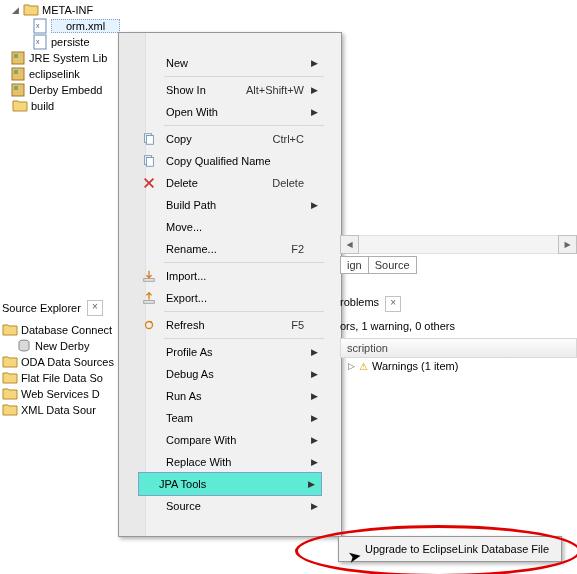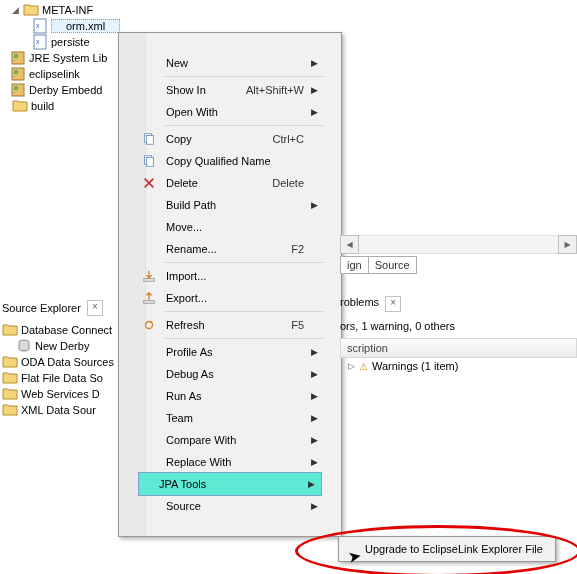--- a/index.html
+++ b/index.html
@@ -284,21 +284,21 @@
       </li>
     <li>
         <span>Source</span>
         <span class="ar">▶</span>
       </li>
   </ul>
 </div>
 
 <div class="sub">
   <div class="item">
-    <span>Upgrade to EclipseLink Explorer File</span>
+    <span>Upgrade to EclipseLink Database File</span>
   </div>
 </div>
 
 <div class="cursor">➤</div>
 
 <div class="right">
   <div class="scrollrow">
     <div class="btn">◀</div>
     <div class="track"></div>
     <div class="btn">▶</div>

